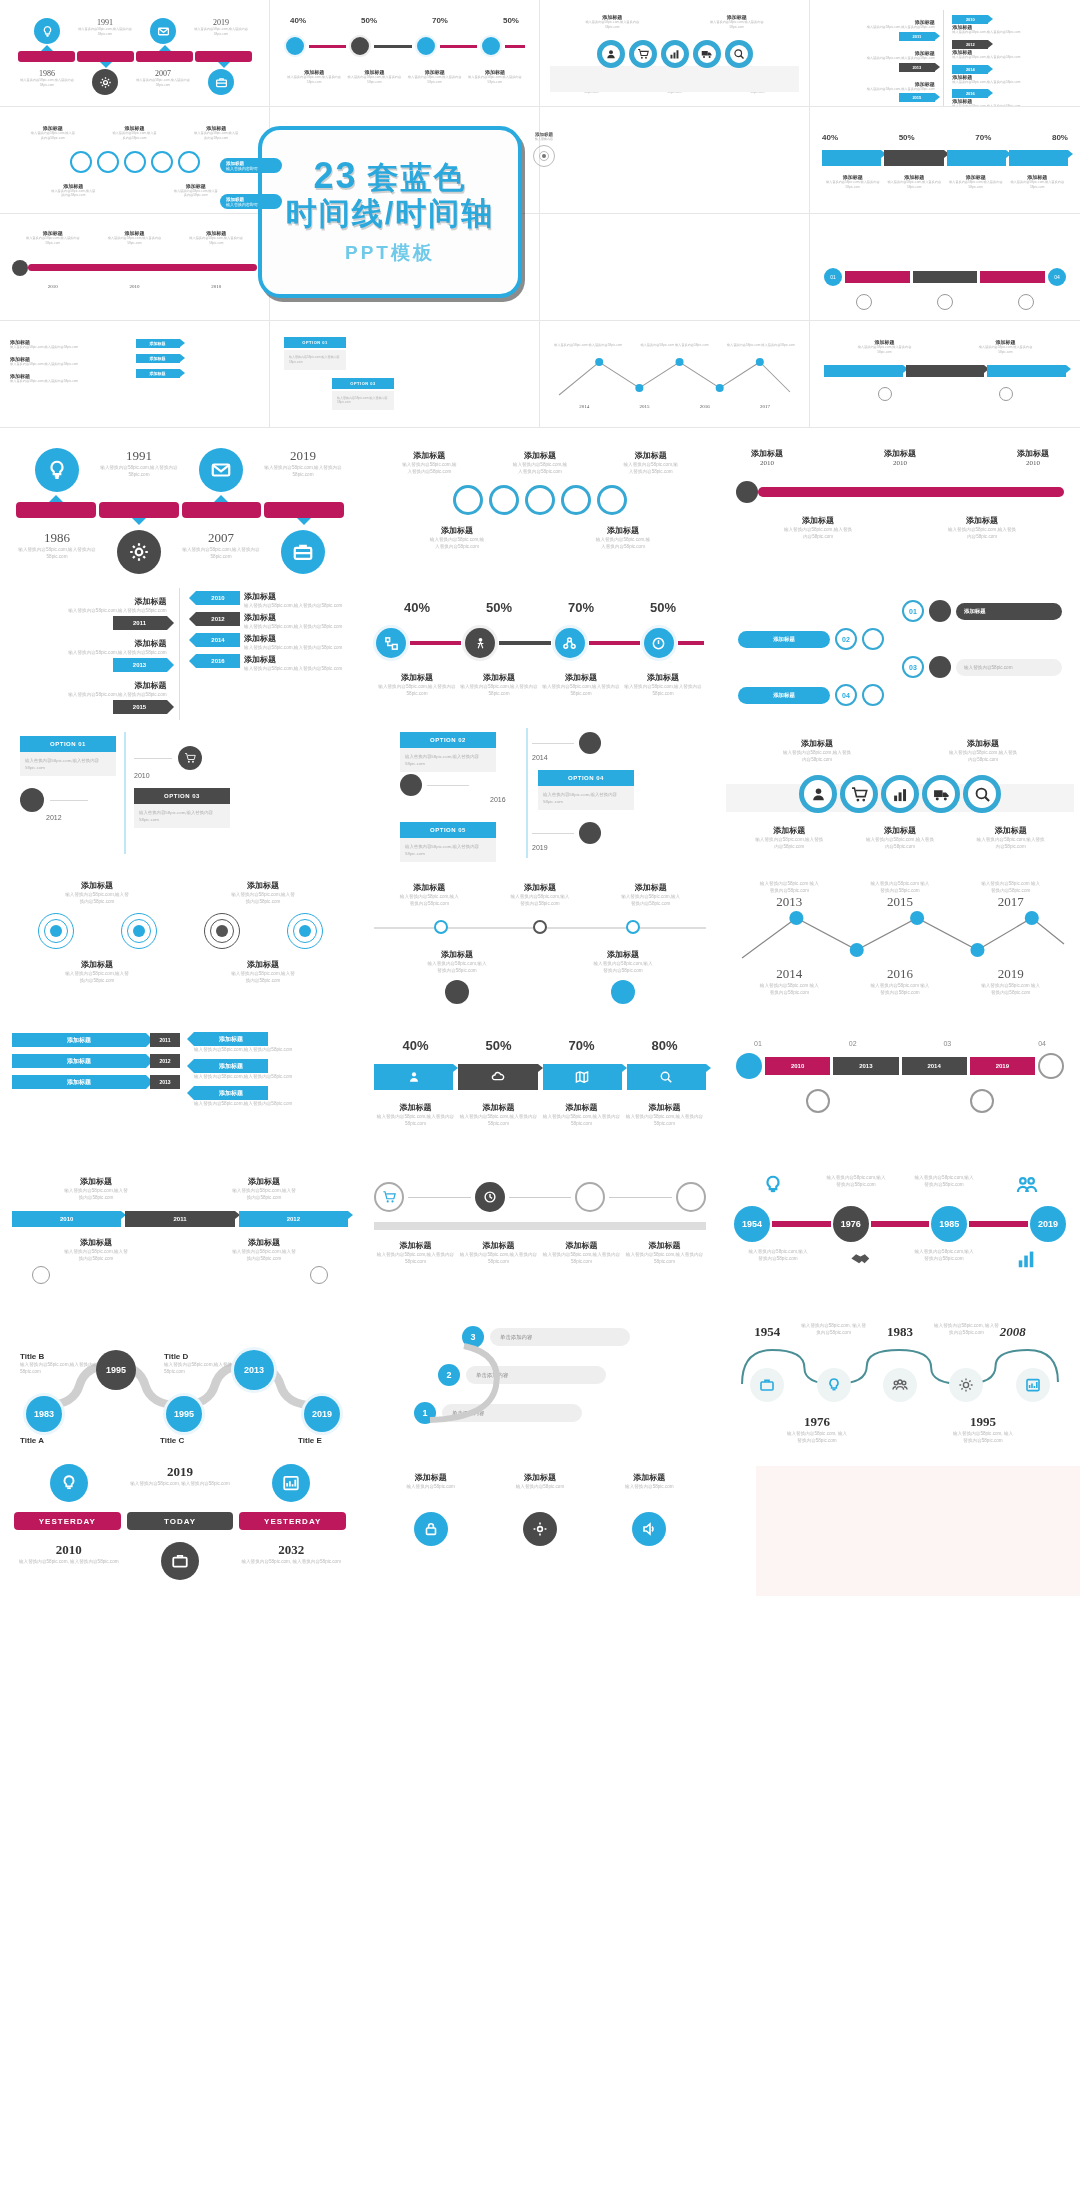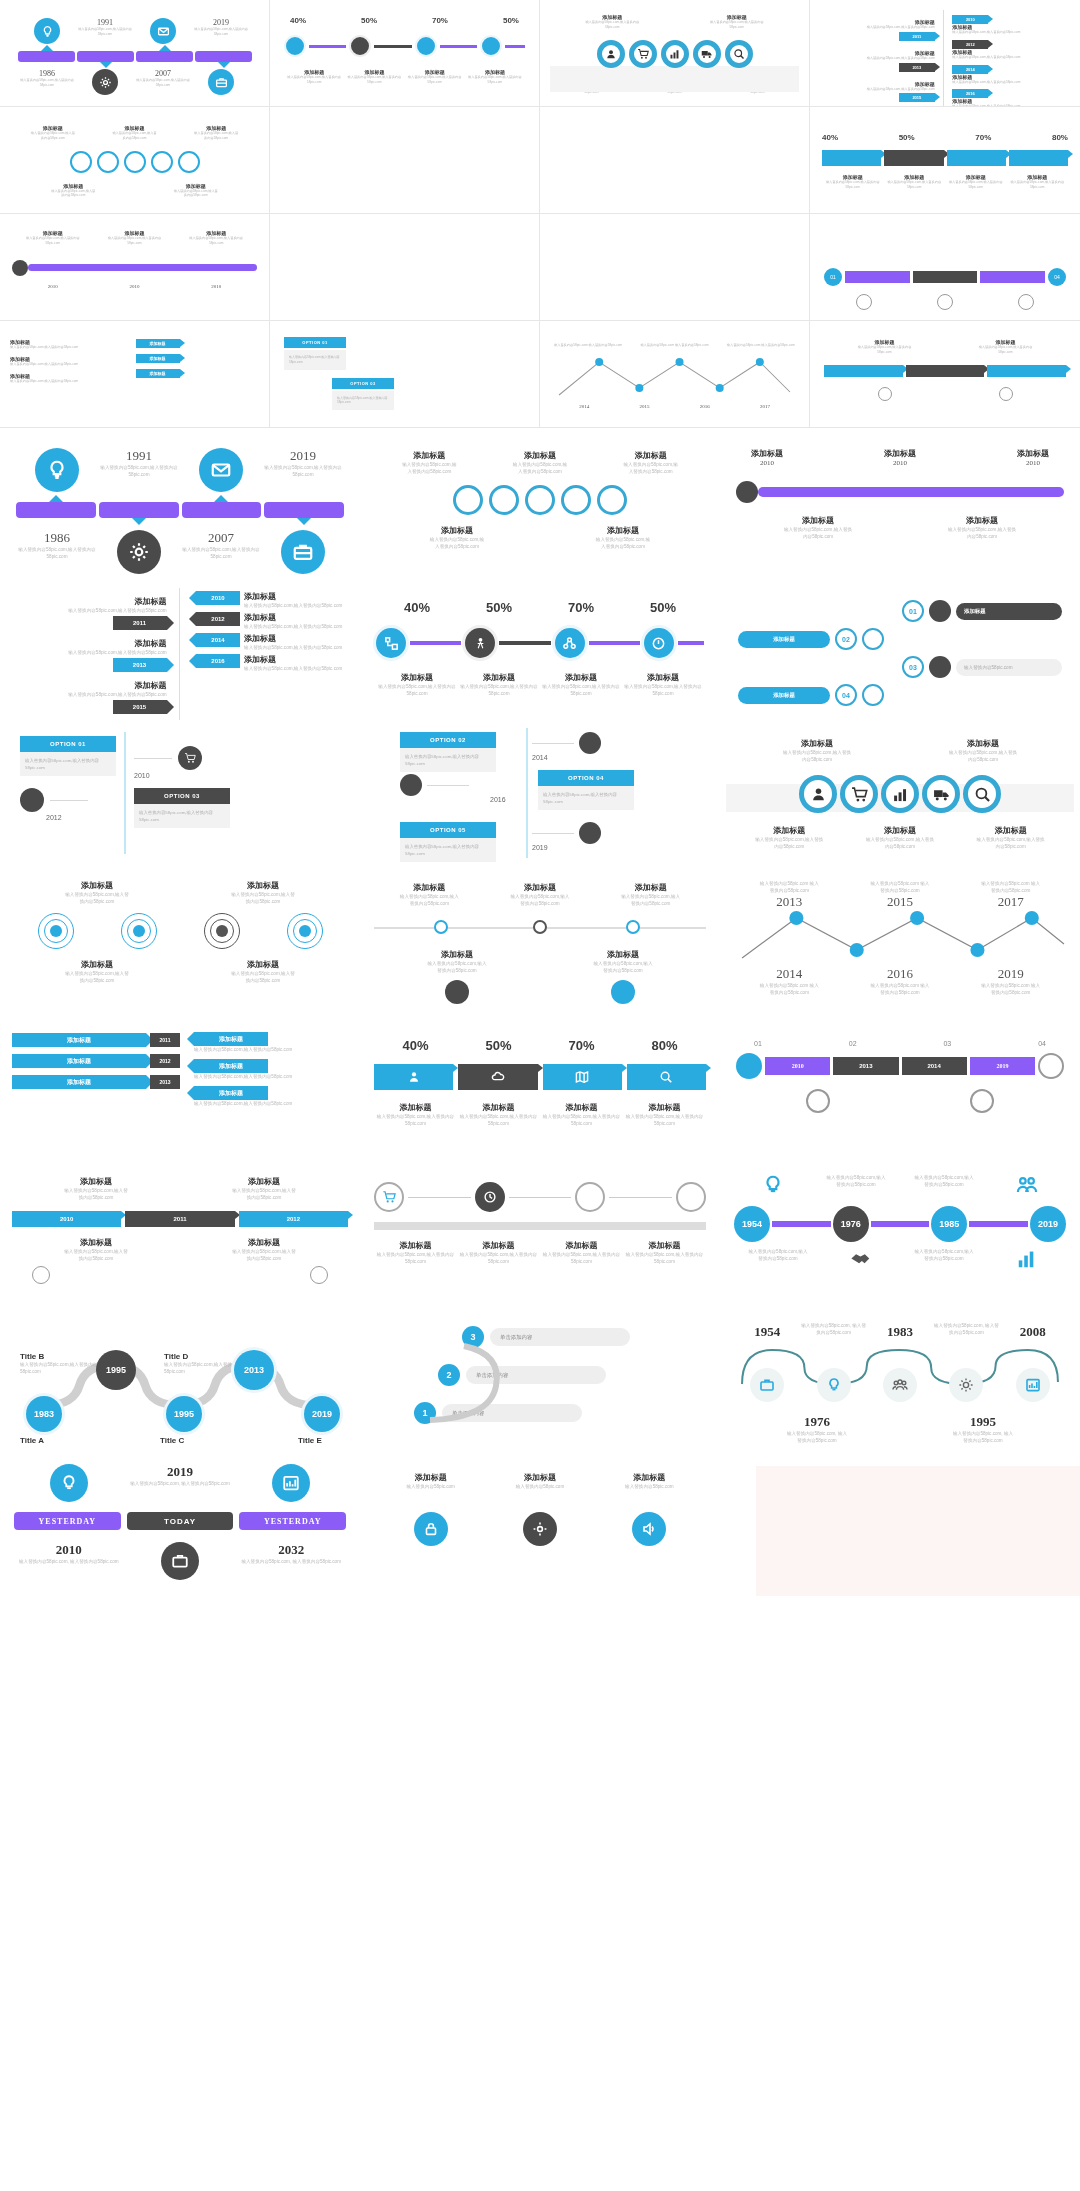--- a/index.html
+++ b/index.html
@@ -89,21 +89,21 @@
   .circ { border-radius: 50%; display:flex; align-items:center; justify-content:center; color:#fff; }
   .circ.b { background: #29abdf; }
   .circ.g { background: #4a4a4a; }
   .circ.out { background:#fff; border: 3px solid #29abdf; color:#29abdf; }
 
   .mini-title { font-size: 5px; font-weight: bold; color:#3a3a3a; }
   .mini-body  { font-size: 3.2px; color:#b5b5b5; line-height: 1.5; }
   .mini-year  { font-size: 8px; color:#555; font-family:"Liberation Serif", serif; }
   .mini-pct   { font-size: 8px; color:#444; font-weight:bold; }
 
-  .bar-b { background:#8b5cf6;font-family:Liberation Serif, serif; }
+  .bar-b { background:#be185d; }
   .bar-g { background:#4a4a4a; }
 
   
   .chev {
     height: 9px; color:#fff; font-size:4px; font-weight:bold;
     display:flex; align-items:center; justify-content:center;
     position: relative;
   }
   .chev::after {
     content:""; position:absolute; right:-5px; top:0;
@@ -604,20 +604,45 @@
         <div class="chev g" style="flex:1;height:12px;"></div>
         <div class="chev b" style="flex:1;height:12px;"></div>
       </div>
       <div style="display:flex;justify-content:space-around;margin-top:10px;">
         <div class="icoc" style="width:14px;height:14px;"></div>
         <div class="icoc" style="width:14px;height:14px;"></div>
       </div>
     </div>
   </div>
 
+  <div id="title-card">
+    <div class="tcard-tab t1">
+      <b>添加标题</b>
+      <span>输入替换内容即可</span>
+    </div>
+    <div class="tcard-tab t2">
+      <b>添加标题</b>
+      <span>输入替换内容即可</span>
+    </div>
+
+    <div class="l1">
+      <span class="num">23</span>
+      <span>套蓝色</span>
+    </div>
+    <div class="l2">时间线/时间轴</div>
+    <div class="l3">PPT模板</div>
+
+    <div class="tcard-sat">
+      <div class="lbl">添加标题</div>
+      <div class="sub">输入替换内容</div>
+      <div class="ring-t">
+          <i></i>
+        </div>
+    </div>
+  </div>
 </div>
 
 <div id="slides">
 
   <div class="slide">
     <div style="padding:14px 10px 0;">
       <div style="display:flex;align-items:flex-start;">
         <div style="width:25%;text-align:center;">
           <div class="big-circ bc-blue" style="width:44px;height:44px;margin:0 auto;">
             <svg width="22" height="22" viewBox="0 0 16 16">
@@ -1457,21 +1482,21 @@
     <div style="padding:12px 8px 0;">
       <div style="display:flex;align-items:flex-start;">
         <div style="flex:1;text-align:center;"><span class="s-year" style="font-weight:bold;color:#333;">1954</span></div>
         <div style="flex:1;text-align:center;">
             <div class="s-body">输入替换内容58pic.com, 输入替换内容58pic.com</div>
           </div>
         <div style="flex:1;text-align:center;"><span class="s-year" style="font-weight:bold;color:#333;">1983</span></div>
         <div style="flex:1;text-align:center;">
             <div class="s-body">输入替换内容58pic.com, 输入替换内容58pic.com</div>
           </div>
-        <div style="flex:1;text-align:center;"><span class="s-year" style="font-weight:bold;color:#333;">2008</span></div>
+        <div style="flex:1;font-style:italic;"><span class="s-year" style="font-weight:bold;color:#333;">2008</span></div>
       </div>
       <svg width="100%" height="40" viewBox="0 0 330 40" preserveAspectRatio="none" style="margin-top:6px;">
         <path d="M8 38 Q8 4 38 4 Q70 4 70 22 Q70 38 100 38 Q132 38 132 20 Q132 4 164 4 Q196 4 196 22 Q196 38 228 38 Q260 38 260 20 Q260 4 292 4 Q322 4 322 36" stroke="#4b8f96" stroke-width="2" fill="none"></path>
       </svg>
       <div style="display:flex;justify-content:space-around;margin-top:-22px;">
         <div class="big-circ" style="width:34px;height:34px;background:#eef4f4;">
           <svg width="16" height="16" viewBox="0 0 16 16">
               <rect class="blue-ico" x="2" y="5" width="12" height="8" rx="1"></rect>
               <path class="blue-ico" d="M6 5V3.4h4V5"></path>
             </svg>

